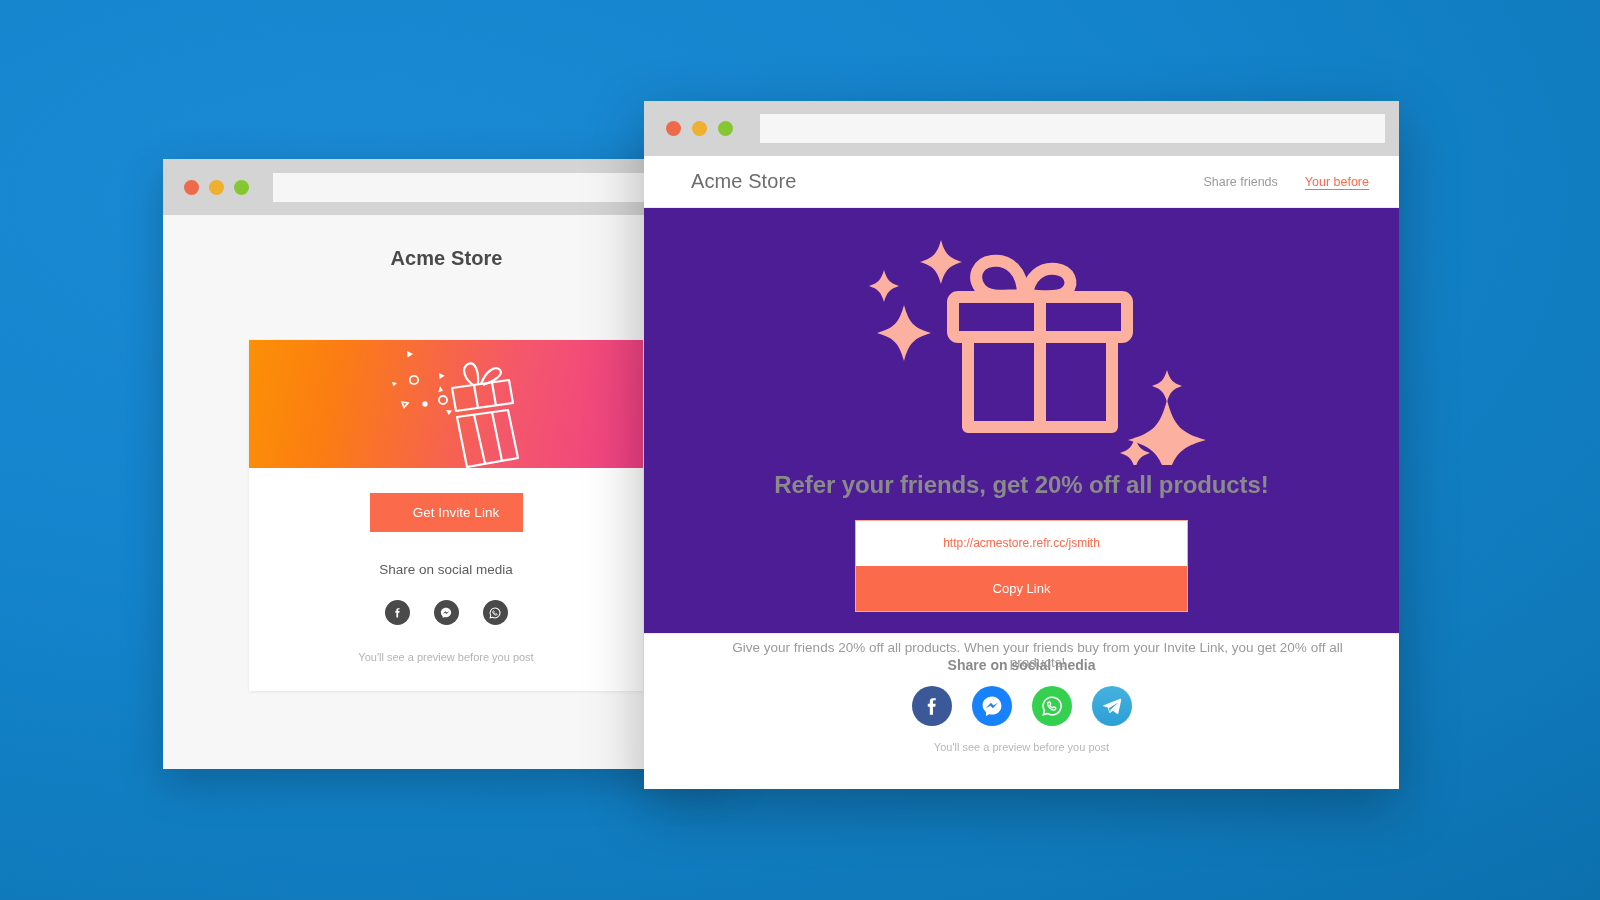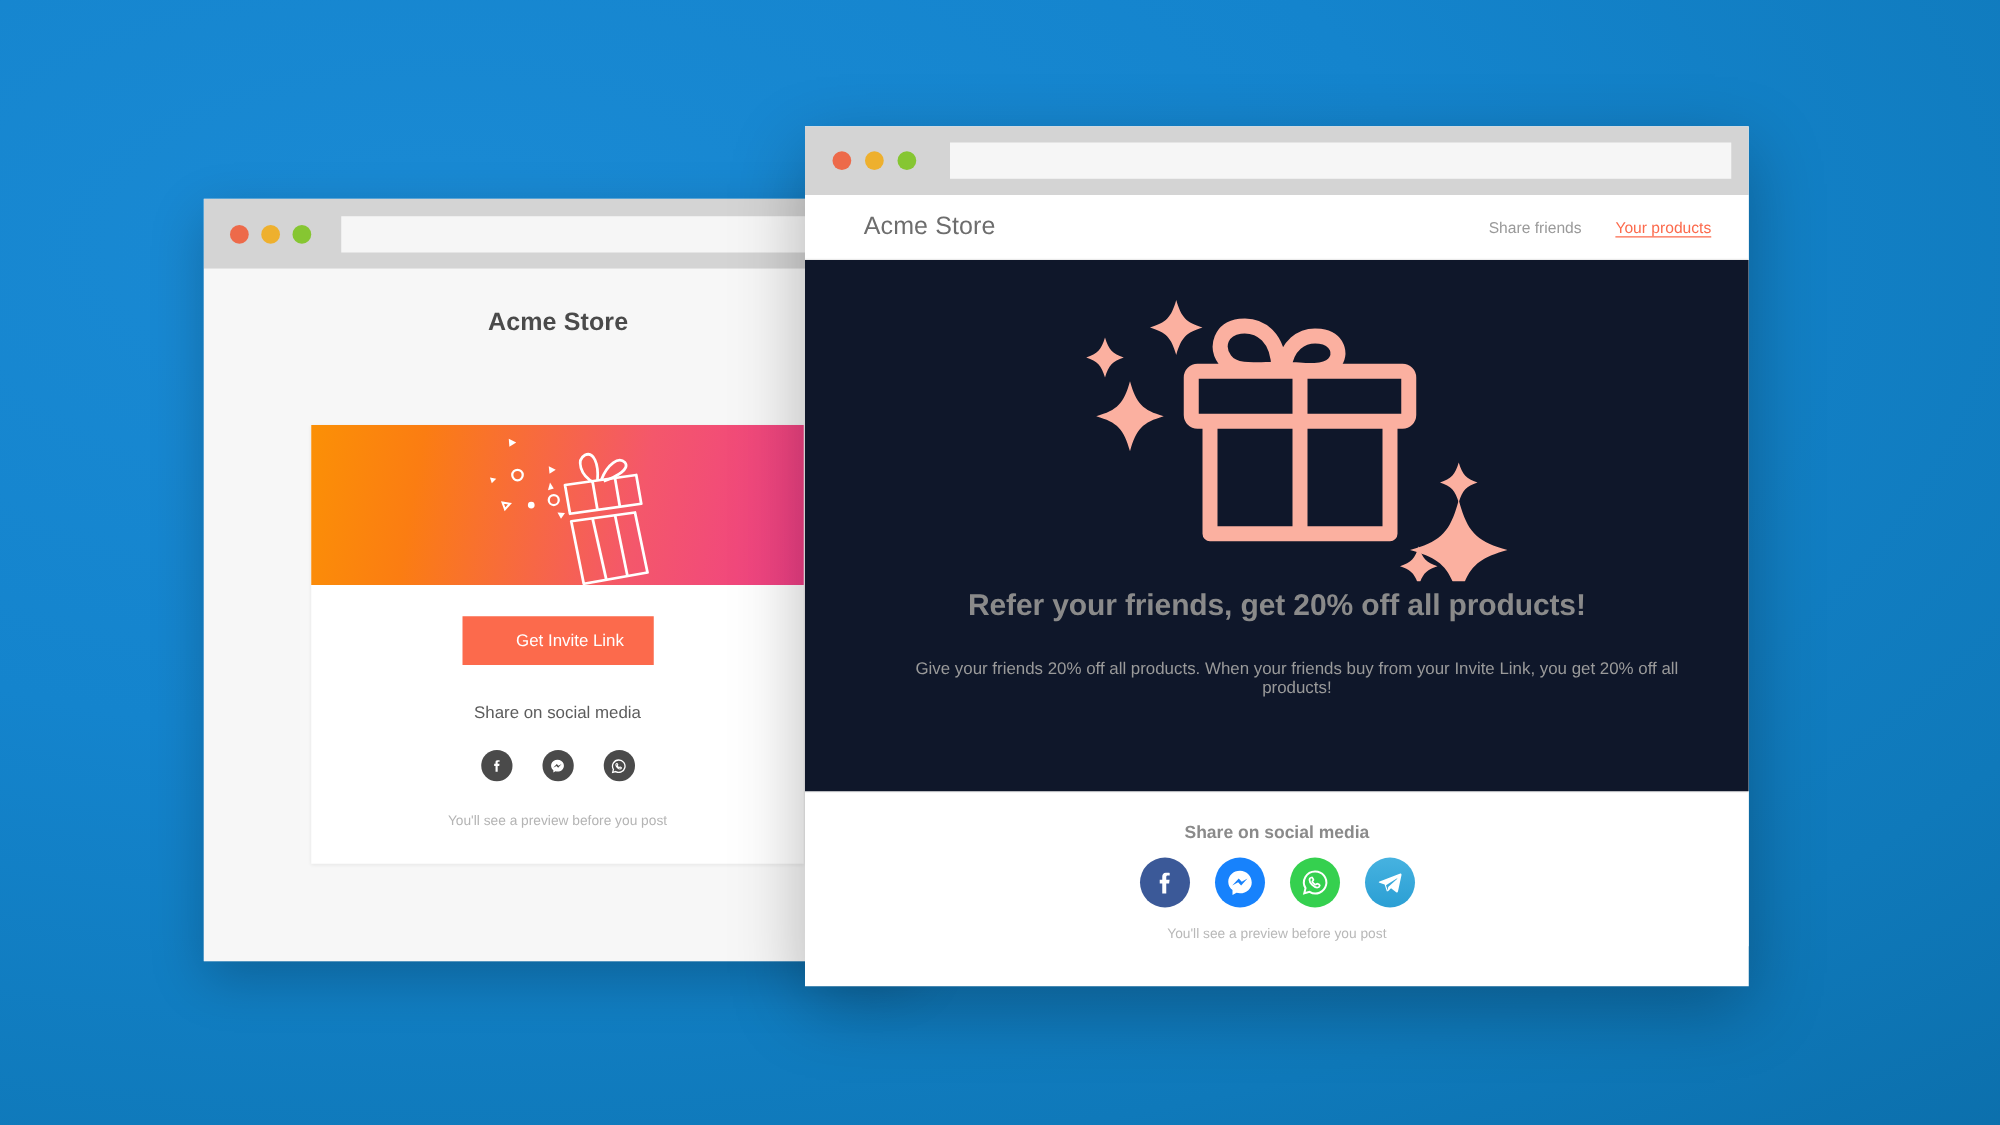--- a/index.html
+++ b/index.html
@@ -207,21 +207,21 @@
     cursor: pointer;
   }
 
   .nav-link.active {
     color: #fc6a4c;
     text-decoration: underline;
     text-underline-offset: 3px;
   }
 
   .main-body {
-    background: #0f172a;
+    background: #4c1d95;
     height: 425px;
     position: relative;
   }
 
   .hero-art {
     display: flex;
     justify-content: center;
     padding-top: 17px;
   }
 
@@ -418,21 +418,21 @@
       <span class="dot" style="background:#eeb02e"></span>
       <span class="dot" style="background:#86c632"></span>
     </div>
     <div class="urlbar"></div>
   </div>
 
   <div class="site-header">
     <div class="site-brand">Acme Store</div>
     <div class="site-nav">
       <a class="nav-link">Share friends</a>
-      <a class="nav-link active">Your products</a>
+      <a class="nav-link active">Your before</a>
     </div>
   </div>
 
   <div class="main-body">
 
     <div class="hero-art">
       <svg width="370" height="240" viewBox="0 0 370 240" fill="none">
         <g stroke="#fbb0a0" stroke-width="12" fill="none" stroke-linejoin="round" stroke-linecap="round">
 
           <path d="M186 70 C186 46 172 34 155 36 C140 38 135 52 143 63 C150 73 166 71 186 70 Z"></path>
@@ -453,20 +453,24 @@
           <path d="M67 80 c5 18 10 23 27 28 -17 5 -22 10 -27 28 -5 -18 -10 -23 -27 -28 17 -5 22 -10 27 -28 Z"></path>
           <path d="M330 145 c3 10 6 13 15 16 -9 3 -12 6 -15 16 -3 -10 -6 -13 -15 -16 9 -3 12 -6 15 -16 Z"></path>
           <path d="M330 175 c7 26 14 33 39 40 -25 7 -32 14 -39 40 -7 -26 -14 -33 -39 -40 25 -7 32 -14 39 -40 Z"></path>
           <path d="M298 212 c3 10 6 13 15 16 -9 3 -12 6 -15 16 -3 -10 -6 -13 -15 -16 9 -3 12 -6 15 -16 Z"></path>
         </g>
       </svg>
     </div>
 
     <div class="main-h1">Refer your friends, get 20% off all products!</div>
 
+    <div class="link-box">
+      <div class="link-value">http://acmestore.refr.cc/jsmith</div>
+      <button class="copy-btn">Copy Link</button>
+    </div>
 
     <div class="main-desc">Give your friends 20% off all products. When your friends buy from your Invite Link, you get 20% off all products!</div>
 
   </div>
 
   <div class="site-footer">
     <div class="footer-title">Share on social media</div>
 
     <div class="footer-socials">
       <span class="soc soc-facebook">

